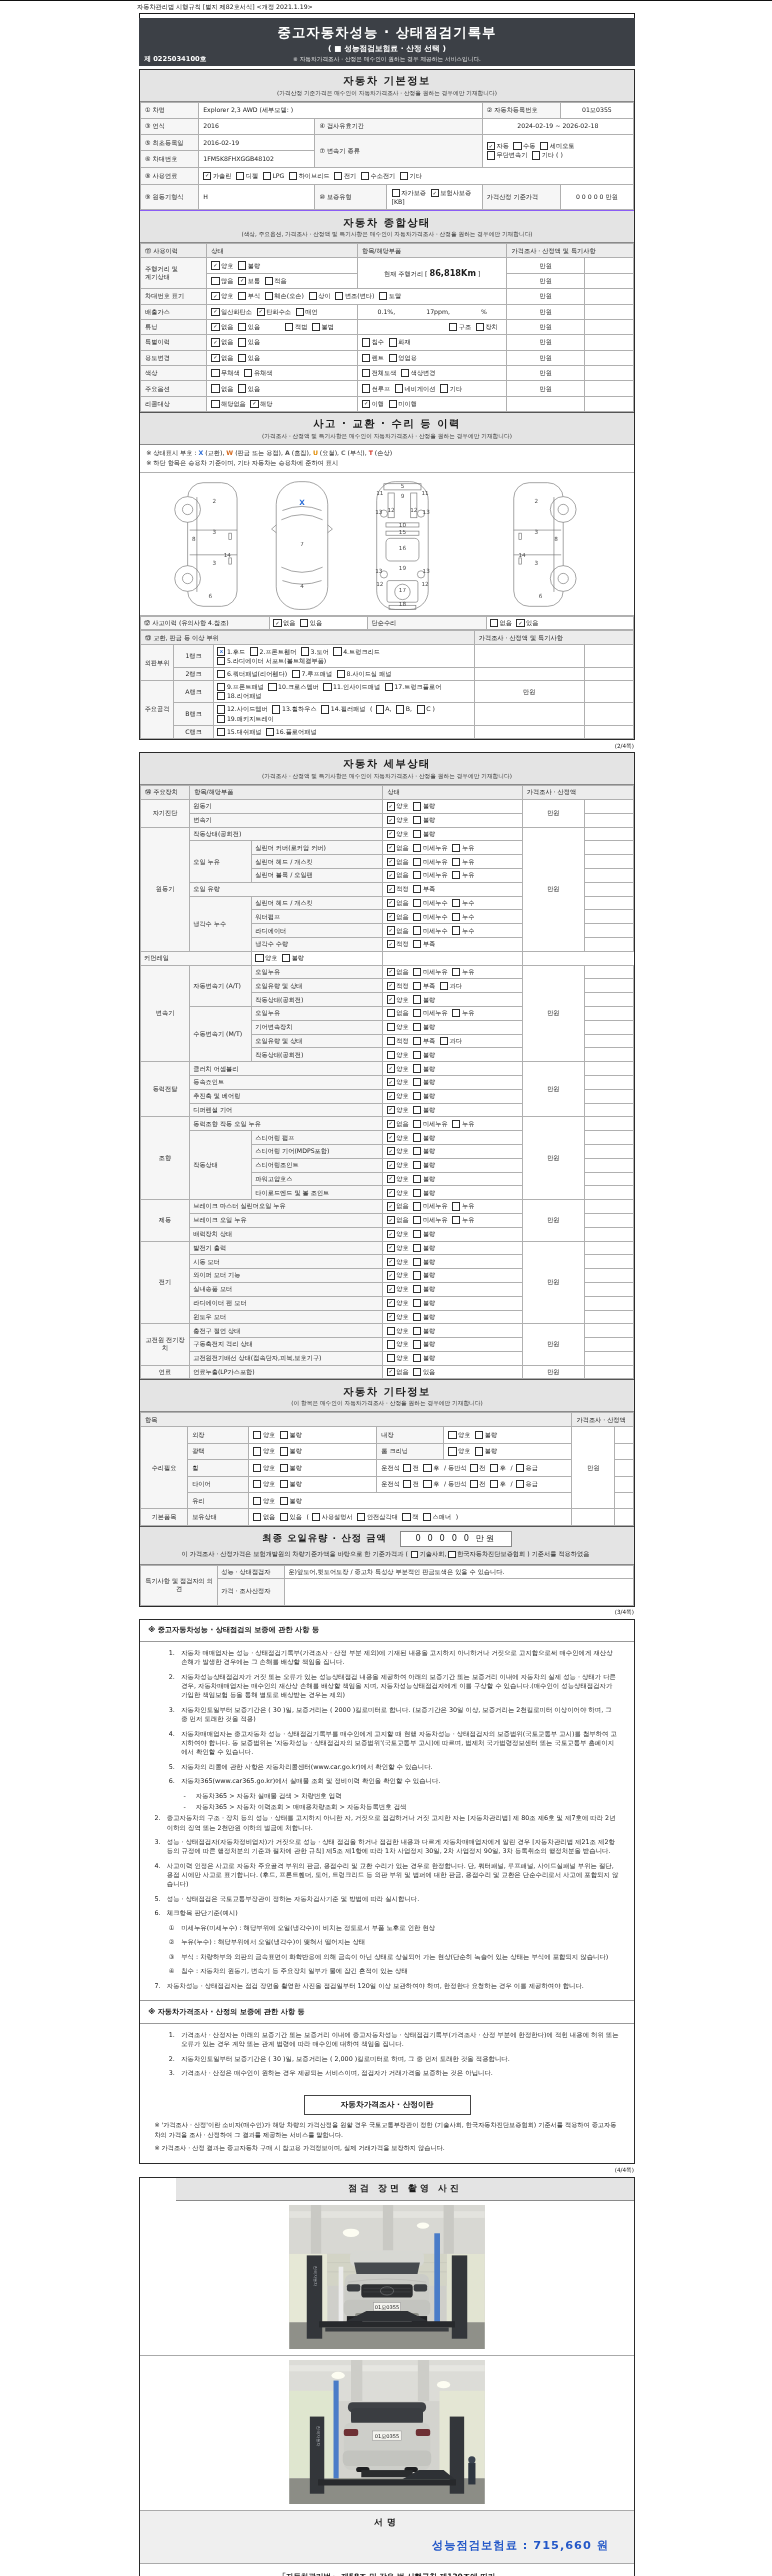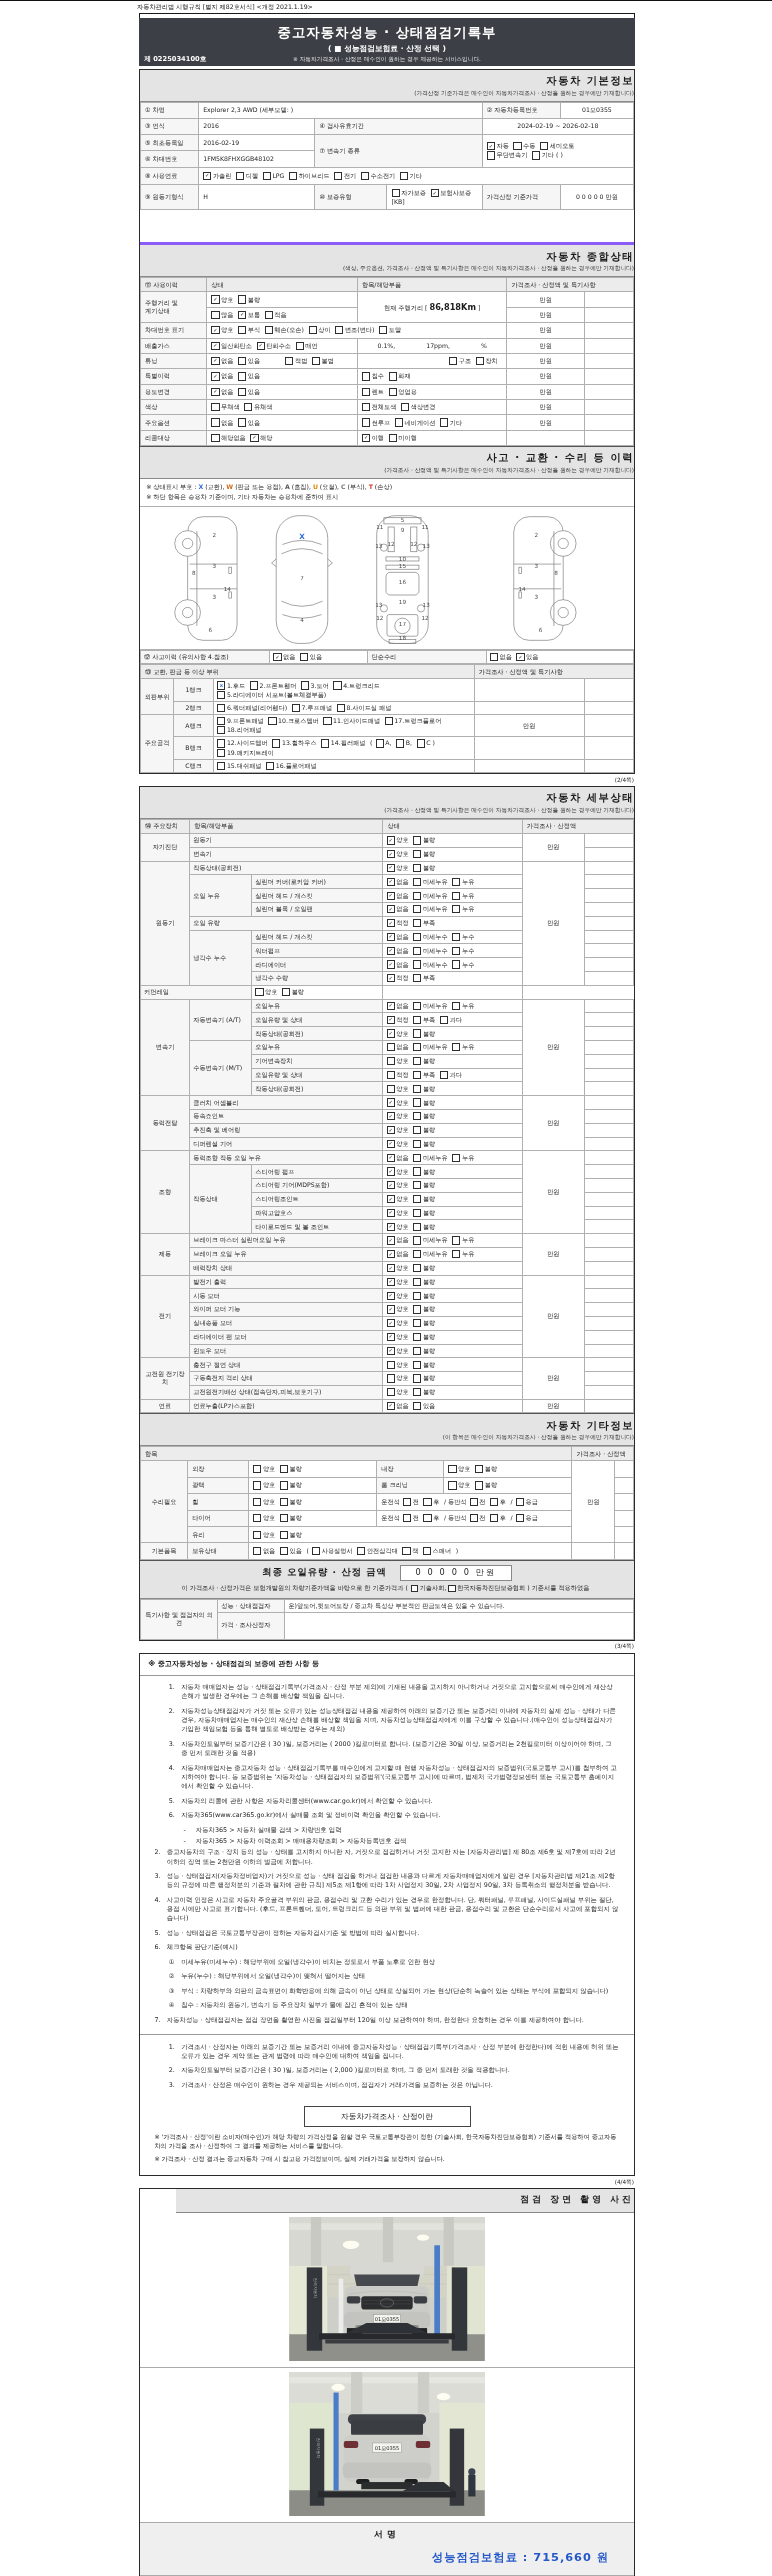--- a/index.html
+++ b/index.html
@@ -8,21 +8,21 @@
   .topline{position:absolute;top:0;left:0;width:773px;height:1px;background:#111;}
   .regref{position:absolute;top:3.1px;left:137px;font-size:6.2px;color:#111;}
   #doc{position:absolute;top:13.4px;left:139px;width:496px;}
   .doc-topstrip{height:3.6px;border:1px solid #1a1a1a;border-bottom:none;background:#fff;}
   .dochead{background:#3c4046;color:#fff;padding:6.2px 0 2.1px;position:relative;text-align:center;}
   .dochead .t1{font-size:13.4px;font-weight:bold;letter-spacing:1px;}
   .dochead .t2{font-size:7.7px;margin-top:2.1px;font-weight:bold;}
   .dochead .t3{font-size:5.7px;margin-top:1.5px;color:#e6e6e6;}
   .dochead .no{position:absolute;left:5.2px;bottom:2.1px;font-size:6.7px;font-weight:bold;}
   .block{border:1.5px solid #2a2a2a;background:#fff;}
-  .band{background:#e4e4e4;text-align:right;padding:4.1px 0 3.1px;border-bottom:0.5px solid #8a8a8a;}
+  .band{background:#e4e4e4;text-align:center;padding:4.1px 0 3.1px;border-bottom:0.5px solid #8a8a8a;}
   .band .bt{font-size:10.3px;font-weight:bold;letter-spacing:1.5px;}
   .band .bs{font-size:5.7px;margin-top:1.5px;color:#333;}
   table{border-collapse:collapse;width:100%;table-layout:fixed;}
   td,th{border:0.5px solid #b0b0b0;padding:1.5px 3.1px;font-size:6.2px;vertical-align:middle;word-break:keep-all;line-height:1.3;}
   th{background:#ececec;font-weight:normal;text-align:left;padding:2.6px 4.1px;}
   .lab{background:#f6f6f6;}
   .ctr{text-align:center;}
   .grp{word-break:break-all;text-align:center;background:#f6f6f6;}
   .price{text-align:center;}
   .t-basic td{padding:3.6px 4.1px;}
@@ -43,21 +43,21 @@
   .legendrow{padding:3.6px 6.2px;border-bottom:0.5px solid #b0b0b0;font-size:6.2px;line-height:1.6;}
   .diagramrow{padding:4.1px 0 2.1px;text-align:center;border-bottom:0.5px solid #b0b0b0;}
   .pagemark{text-align:right;font-size:5.7px;padding:2.6px 1px 1.5px;color:#222;}
   .nhead{border-bottom:0.5px solid #999;padding:5.7px 8.2px;font-size:7.2px;font-weight:bold;background:#fff;}
   .nbody{padding:7.2px 14.4px 4.1px;font-size:6.4px;line-height:1.45;border-bottom:0.5px solid #999;}
   .nbody.last{border-bottom:none;}
   .np{display:flex;margin-bottom:5.2px;}
   .np .num{flex:0 0 12.4px;}
   .np.lvl2{margin-left:14.4px;}
   .np.lvl3{margin-left:29px;margin-bottom:2.1px;}
-  .nbox{width:165px;margin:7.2px auto 5.2px;border:1px solid #444;text-align:center;font-weight:normal;font-size:7.7px;padding:4.1px 0;background:#fff;}
+  .nbox{width:165px;margin:7.2px auto 5.2px;border:1px solid #444;text-align:center;font-weight:bold;font-size:7.7px;padding:4.1px 0;background:#fff;}
   .nlines{padding:0 14.4px 8.2px;font-size:6.2px;line-height:1.55;}
   .nlines div{margin-bottom:3.1px;}
   .finalband{background:#e4e4e4;border-top:1px solid #555;border-bottom:0.5px solid #8a8a8a;padding:4.1px 0 4.6px;text-align:center;}
   .finalband .row1{display:flex;justify-content:center;align-items:center;gap:13.4px;}
   .fp-label{font-size:9.3px;font-weight:bold;letter-spacing:1px;}
   .fp-amount{background:#fff;border:0.5px solid #888;padding:1.5px 14.4px;font-size:8.2px;letter-spacing:2.1px;}
   .fp-note{font-size:5.7px;margin-top:3.1px;}
   .fp-note .ck .bx{width:5.2px;height:5.2px;border-width:0.8px;}
   .fp-note .ck{margin-right:2.1px;}
   .photorow{border-bottom:0.5px solid #aaa;padding:4.1px 0;text-align:center;background:#fff;}
@@ -170,21 +170,21 @@
               </span><span class="ck">
                 <span class="bx on">✓</span>
                 <span class="lb">보험사보증</span>
               </span><span class="plain">[KB]</span></td>
         <td class="lab">가격산정 기준가격</td>
         <td class="ctr">0 0 0 0 0 만원</td>
       </tr>
     </tbody>
       </table>
 
-    <div class="band" style="border-top:3px solid #8b5cf6;margin-top:32px;">
+    <div class="band" style="border-top:1px solid #8b5cf6;">
       <div class="bt">자동차 종합상태</div>
       <div class="bs">(색상, 주요옵션, 가격조사 · 산정액 및 특기사항은 매수인이 자동차가격조사 · 산정을 원하는 경우에만 기재합니다)</div>
     </div>
     <table class="t-overall">
       <colgroup>
           <col style="width:66px">
           <col style="width:150px">
           <col style="width:149px">
           <col style="width:77px">
           <col style="width:49px">
@@ -1446,20 +1446,21 @@
         </div>
         <div class="np lvl2">
           <span class="num">④</span>
           <span class="txt">침수 : 자동차의 원동기, 변속기 등 주요장치 일부가 물에 잠긴 흔적이 있는 상태</span>
         </div>
         <div class="np lvl1">
           <span class="num">7.</span>
           <span class="txt">자동차성능 · 상태점검자는 점검 장면을 촬영한 사진을 점검일부터 120일 이상 보관하여야 하며, 한정한다 요청하는 경우 이를 제공하여야 합니다.</span>
         </div>
       </div>
+    <div class="nhead">※ 자동차가격조사 · 산정의 보증에 관한 사항 등</div>
     <div class="nbody last">
         <div class="np lvl2">
           <span class="num">1.</span>
           <span class="txt">가격조사 · 산정자는 아래의 보증기간 또는 보증거리 이내에 중고자동차성능 · 상태점검기록부(가격조사 · 산정 부분에 한정한다)에 적힌 내용에 허위 또는 오류가 있는 경우 계약 또는 관계 법령에 따라 매수인에 대하여 책임을 집니다.</span>
         </div>
         <div class="np lvl2">
           <span class="num">2.</span>
           <span class="txt">자동차인도일부터 보증기간은 ( 30 )일, 보증거리는 ( 2,000 )킬로미터로 하며, 그 중 먼저 도래한 것을 적용합니다.</span>
         </div>
         <div class="np lvl2">

